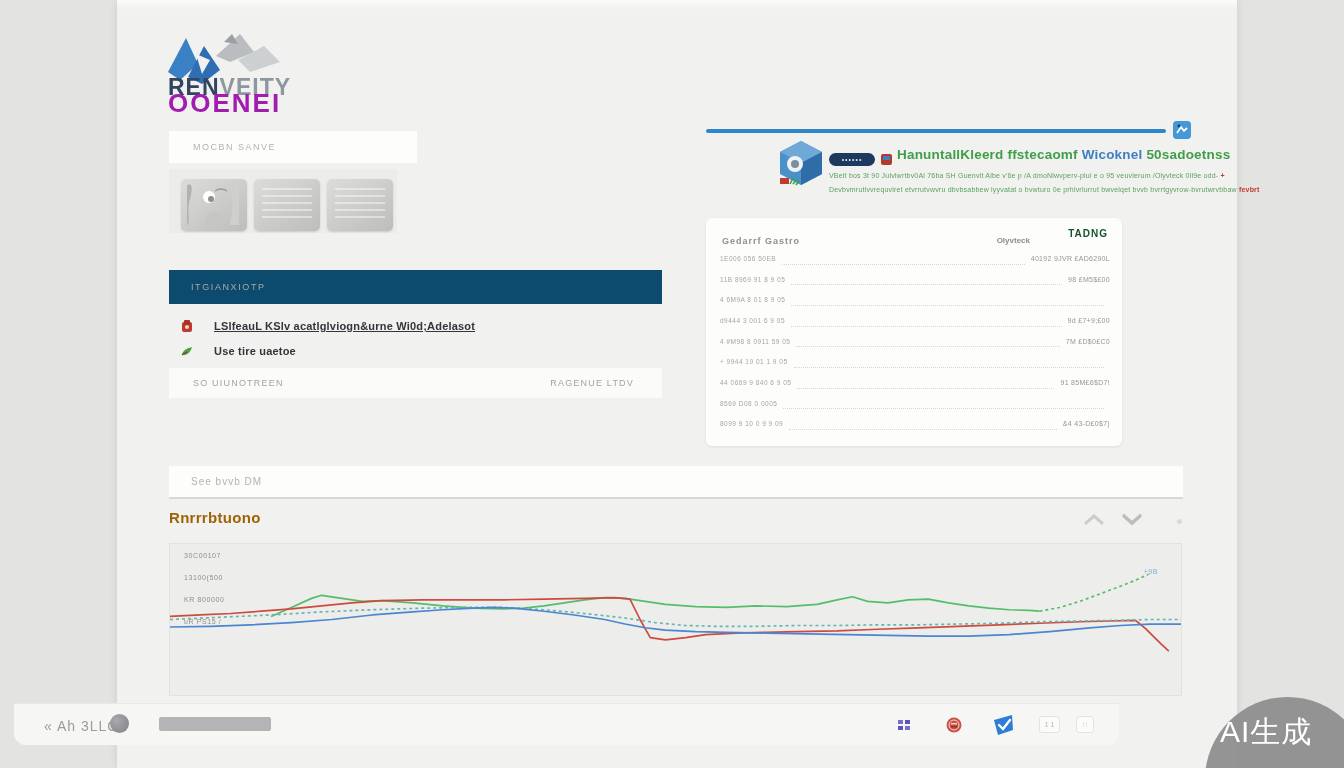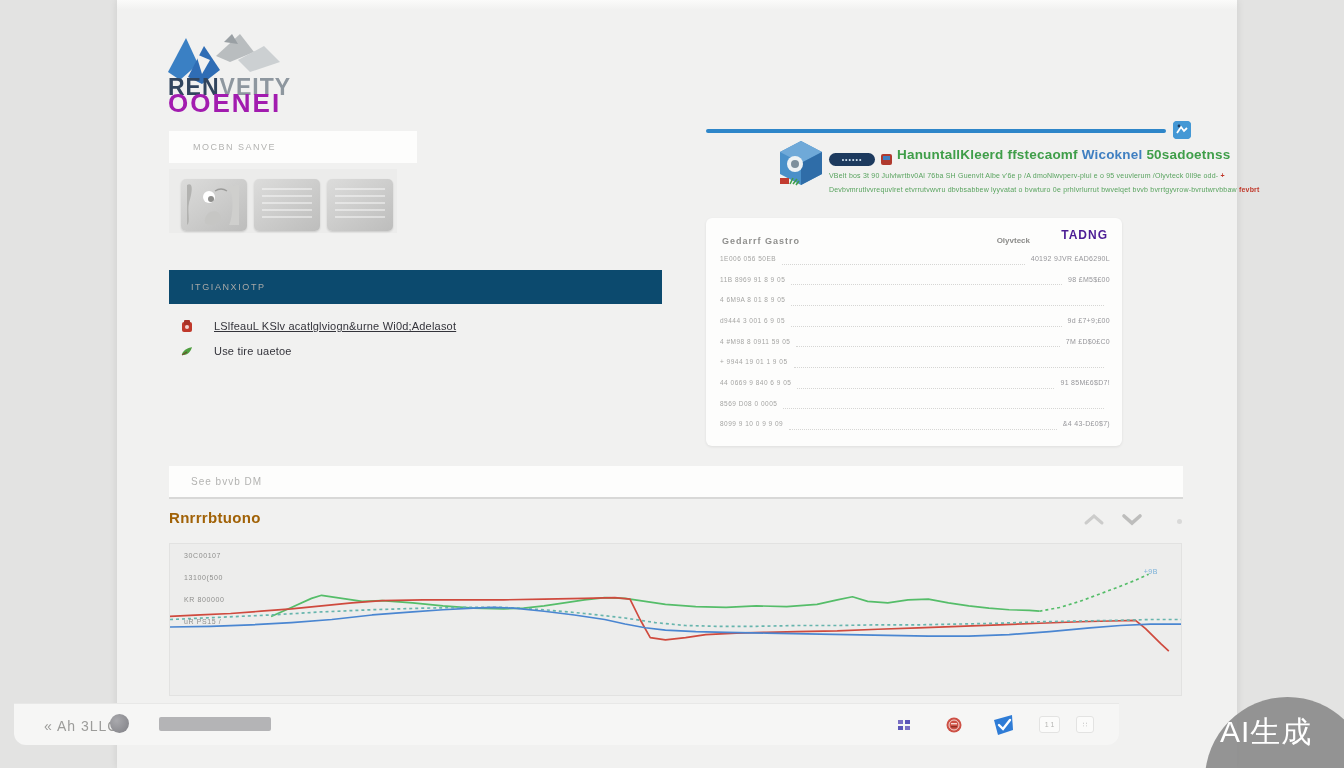--- a/index.html
+++ b/index.html
@@ -32,21 +32,21 @@
              box-shadow:0 1px 2px rgba(0,0,0,.15);}
   .bank-card.text::after{content:"";position:absolute;left:8px;right:8px;top:9px;bottom:9px;
              background:repeating-linear-gradient(180deg,rgba(255,255,255,.55) 0 2px,
              rgba(255,255,255,0) 2px 7px);opacity:.8;}
 
   
   .trans-bar{position:absolute;left:52px;top:270px;width:493px;height:34px;background:#0c4a6e;
              display:flex;align-items:center;}
   .trans-bar .t{padding-left:22px;font-size:9px;letter-spacing:1.6px;color:#a9a9a7;}
   .link-row{position:absolute;left:64px;display:flex;align-items:center;gap:8px;height:16px;}
-  .link-row .txt{font-size:11px;font-weight:normal;color:#34343b;letter-spacing:.2px;padding-left:12px;}
+  .link-row .txt{font-size:11px;font-weight:bold;color:#34343b;letter-spacing:.2px;padding-left:12px;}
   .link-row.u .txt{text-decoration:underline;}
   .trans-footer{position:absolute;left:52px;top:368px;width:493px;height:30px;background:#fbfbfa;
              display:flex;align-items:center;justify-content:space-between;}
   .trans-footer span{font-size:9px;letter-spacing:1.2px;color:#a3a3a1;}
   .trans-footer .fl{padding-left:24px;}
   .trans-footer .fr{padding-right:28px;}
 
   
   .progress-line{position:absolute;left:589px;top:129px;width:460px;height:4px;border-radius:2px;
              background:#2e86c9;}
@@ -64,22 +64,22 @@
              letter-spacing:.2px;}
   .notif-para .sfx{color:#c0392b;font-weight:bold;}
   .np1{top:172px;} .np2{top:186px;}
 
   
   .acct-card{position:absolute;left:589px;top:218px;width:416px;height:228px;background:#fdfdfc;
              border-radius:6px;box-shadow:0 1px 3px rgba(0,0,0,.08);}
   .acct-title{position:absolute;left:16px;top:18px;font-size:9px;font-weight:bold;
              letter-spacing:1px;color:#8f8f8d;}
   .acct-sub{position:absolute;right:92px;top:18px;font-size:8px;font-weight:bold;color:#8c8c8a;}
-  .acct-brand{position:absolute;right:14px;top:10px;font-size:12px;font-weight:bold;
-             color:#4c1d95;letter-spacing:1px;}
+  .acct-brand{position:absolute;right:14px;top:10px;font-size:10px;font-weight:bold;
+             color:#14532d;letter-spacing:1px;}
   .acct-rows{position:absolute;left:14px;right:12px;top:30px;}
   .acct-row{display:flex;align-items:center;height:20.7px;}
   .acct-row .lab{font-size:6.5px;color:#a5a5a3;letter-spacing:.5px;white-space:nowrap;}
   .acct-row .leader{flex:1;border-bottom:1px dotted #d6d6d4;margin:0 6px;height:55%;}
   .acct-row .val{font-size:7px;color:#96969a;letter-spacing:.3px;white-space:nowrap;}
 
   
   .sec-title{position:absolute;left:52px;top:509px;font-size:15px;font-weight:bold;color:#a16207;
              letter-spacing:.3px;}
   .chev{position:absolute;width:22px;height:14px;cursor:pointer;}
@@ -164,20 +164,24 @@
       </svg>
       <span class="txt">LSlfeauL KSlv acatlglviogn&amp;urne Wi0d;Adelasot</span>
     </div>
     <div class="link-row" style="top:343px;">
       <svg width="13" height="11" viewBox="0 0 13 11">
         <path d="M1,8 C3,3 8,2 11,1 C10,5 7,9 3,9 Z" fill="#4f9e3f"></path>
         <path d="M1,9 L6,6" stroke="#6b4f2a" stroke-width="1.3" fill="none"></path>
       </svg>
       <span class="txt">Use tire uaetoe</span>
     </div>
+    <div class="trans-footer">
+      <span class="fl">SO UIUNOTREEN</span>
+      <span class="fr">RAGENUE LTDV</span>
+    </div>
 
     <div class="progress-line"></div>
     <svg class="progress-icon" viewBox="0 0 18 18">
       <rect width="18" height="18" rx="4" fill="#4498d5"></rect>
       <path d="M4,12 L8,6 L11,10 L14,7" stroke="#ffffff" stroke-width="1.8" fill="none"></path>
       <circle cx="6" cy="5" r="1.4" fill="#1d3a5e"></circle>
     </svg>
     <svg class="cube-icon" viewBox="0 0 46 46">
       <polygon points="23,1 44,12 44,34 23,45 2,34 2,12" fill="#4a90c9"></polygon>
       <polygon points="23,1 44,12 23,23 2,12" fill="#6fa9d8"></polygon>

